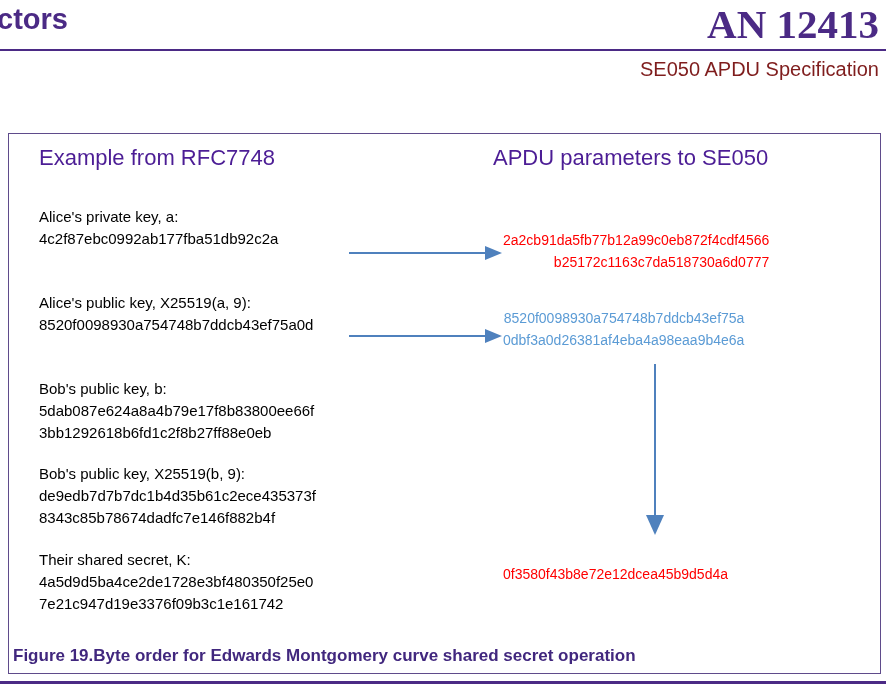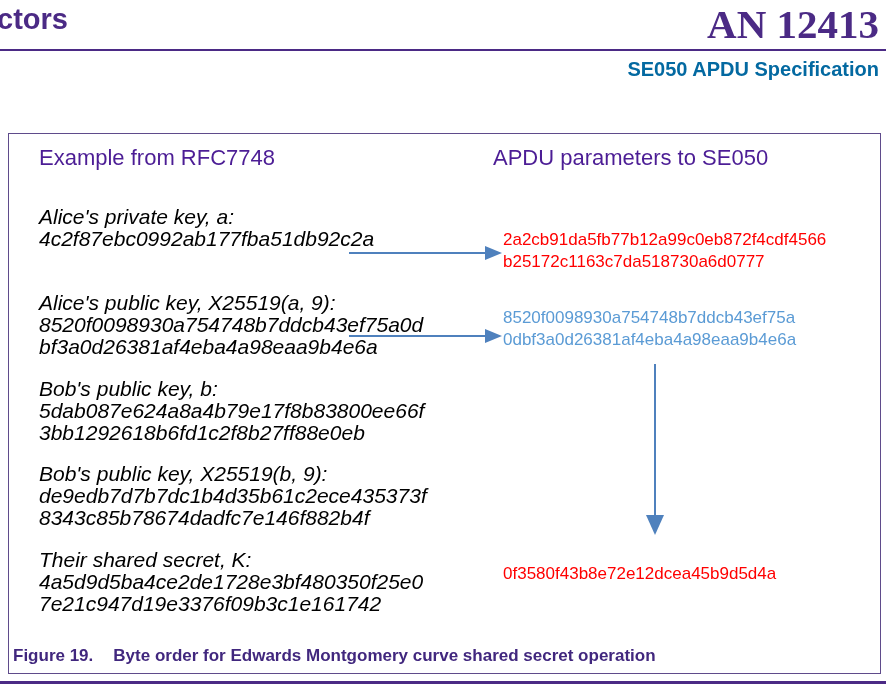--- a/index.html
+++ b/index.html
@@ -22,54 +22,54 @@
     font-size: 41px; font-weight: bold; color: #4b2a85;
     white-space: nowrap;
     font-family: Liberation Serif, serif;
   }
   .top-rule {
     position: absolute; top: 49px; left: 0;
     width: 890px; height: 2px; background: #4b2a85;
   }
   .subtitle {
     position: absolute; top: 58px; right: 7px;
-    font-size: 20px; font-weight: bold; color: #0369a1;
+    font-size: 20px; font-weight: normal; color: #7f1d1d;
     white-space: nowrap;
   }
   
   .figure-box {
     position: absolute; top: 133px; left: 8px;
     width: 871px; height: 539px;
     border: 1px solid #5f4b8b;
     background: #ffffff;
   }
   .col-heading {
     position: absolute; top: 11px;
     font-size: 22px; font-weight: 300; color: #4c1d95;
     white-space: nowrap;
   }
   .col-heading.left  { left: 30px; }
   .col-heading.right { left: 484px; }
 
   .key-block {
     position: absolute; left: 30px;
-    font-size: 21px; line-height: 22px; color: #000000;
+    font-size: 15px; line-height: 22px; color: #000000;
     white-space: nowrap;
-    font-style: italic;
   }
   .key-block.b0 { top: 72px; }
   .key-block.b1 { top: 158px; }
   .key-block.b2 { top: 244px; }
   .key-block.b3 { top: 329px; }
   .key-block.b4 { top: 415px; }
 
   .value-block {
     position: absolute; left: 494px;
-    font-size: 17px; line-height: 22px;
+    font-size: 14px; line-height: 22px;
     white-space: nowrap;
+    text-align: right;
   }
   .value-block.red  { color: #ff0000; }
   .value-block.blue { color: #5b9bd5; }
   .value-block.v0 { top: 95px; }
   .value-block.v1 { top: 173px; }
   .value-block.v2 { top: 429px; }
 
   
   .h-arrow-line {
     position: absolute; height: 2px; background: #4f81bd;
@@ -96,21 +96,21 @@
     border-right: 9px solid transparent;
     border-top: 20px solid #4f81bd;
   }
 
   
   .caption {
     position: absolute; left: 4px; top: 512px;
     font-size: 17px; font-weight: bold; color: #41277e;
     white-space: nowrap;
   }
-  .caption .caption-label { margin-right: 20px; }
+  .caption .caption-label { margin-right: 0; }
 
   .bottom-rule {
     position: absolute; top: 681px; left: 0;
     width: 890px; height: 3px; background: #4b2a85;
   }
 </style>
 </head>
 <body>
 
 <div class="page">
@@ -125,21 +125,20 @@
     <div class="col-heading left">Example from RFC7748</div>
     <div class="col-heading right">APDU parameters to SE050</div>
 
     <div class="key-block b0">
       <div>Alice's private key, a:</div>
       <div>4c2f87ebc0992ab177fba51db92c2a</div>
     </div>
     <div class="key-block b1">
       <div>Alice's public key, X25519(a, 9):</div>
       <div>8520f0098930a754748b7ddcb43ef75a0d</div>
-      <div>bf3a0d26381af4eba4a98eaa9b4e6a</div>
     </div>
     <div class="key-block b2">
       <div>Bob's public key, b:</div>
       <div>5dab087e624a8a4b79e17f8b83800ee66f</div>
       <div>3bb1292618b6fd1c2f8b27ff88e0eb</div>
     </div>
     <div class="key-block b3">
       <div>Bob's public key, X25519(b, 9):</div>
       <div>de9edb7d7b7dc1b4d35b61c2ece435373f</div>
       <div>8343c85b78674dadfc7e146f882b4f</div>

